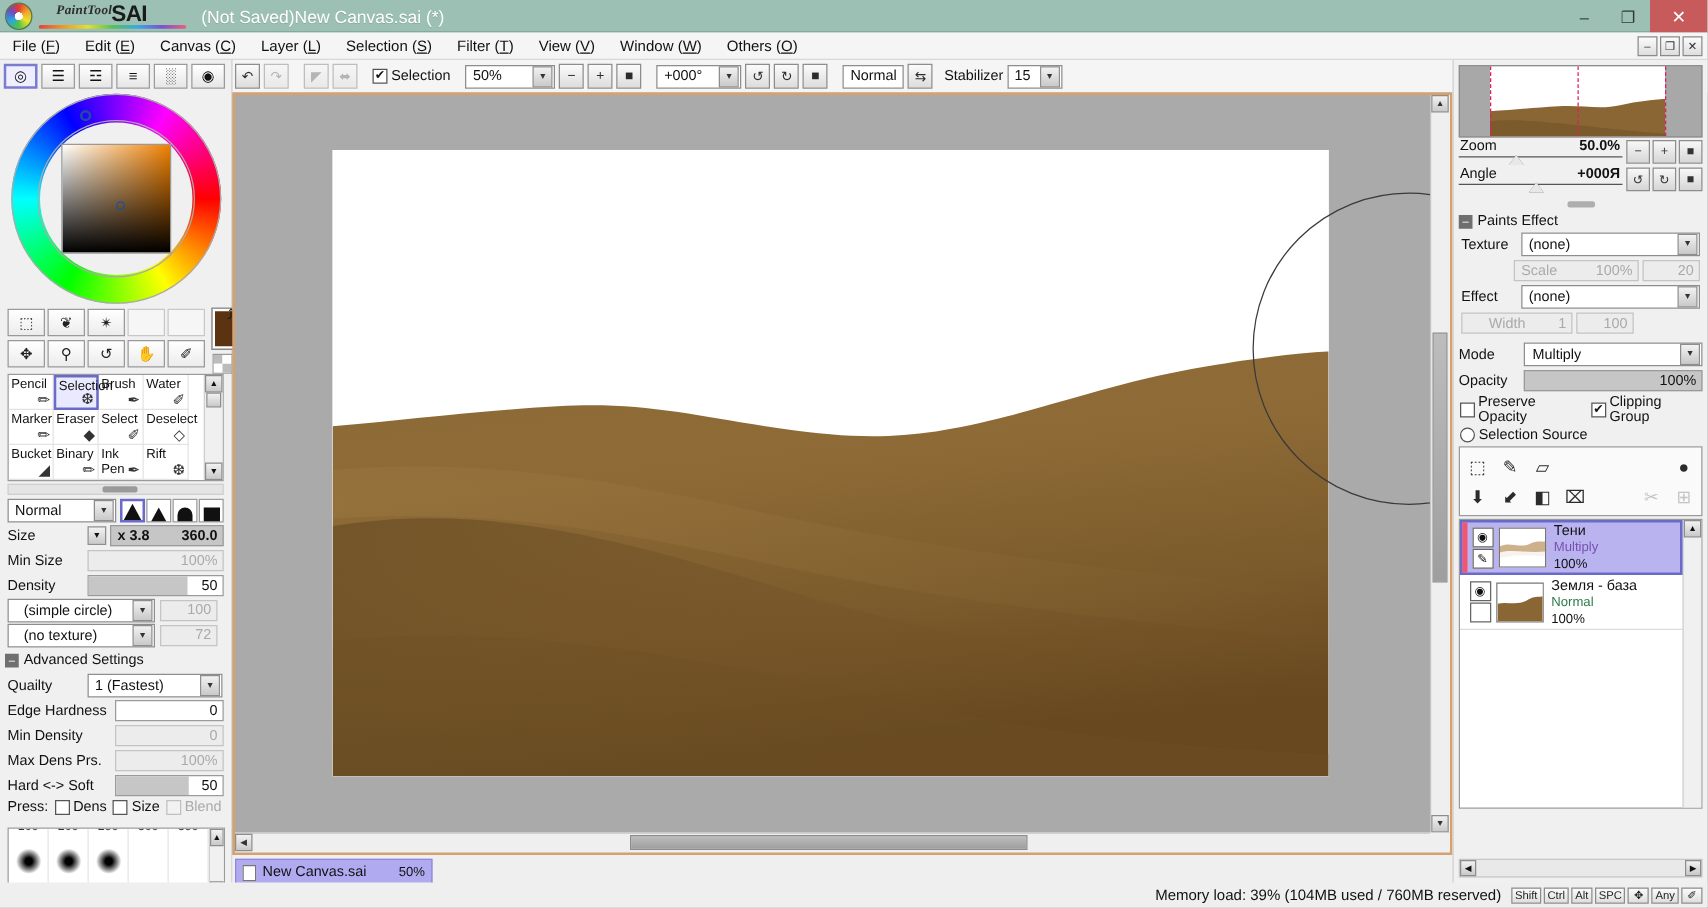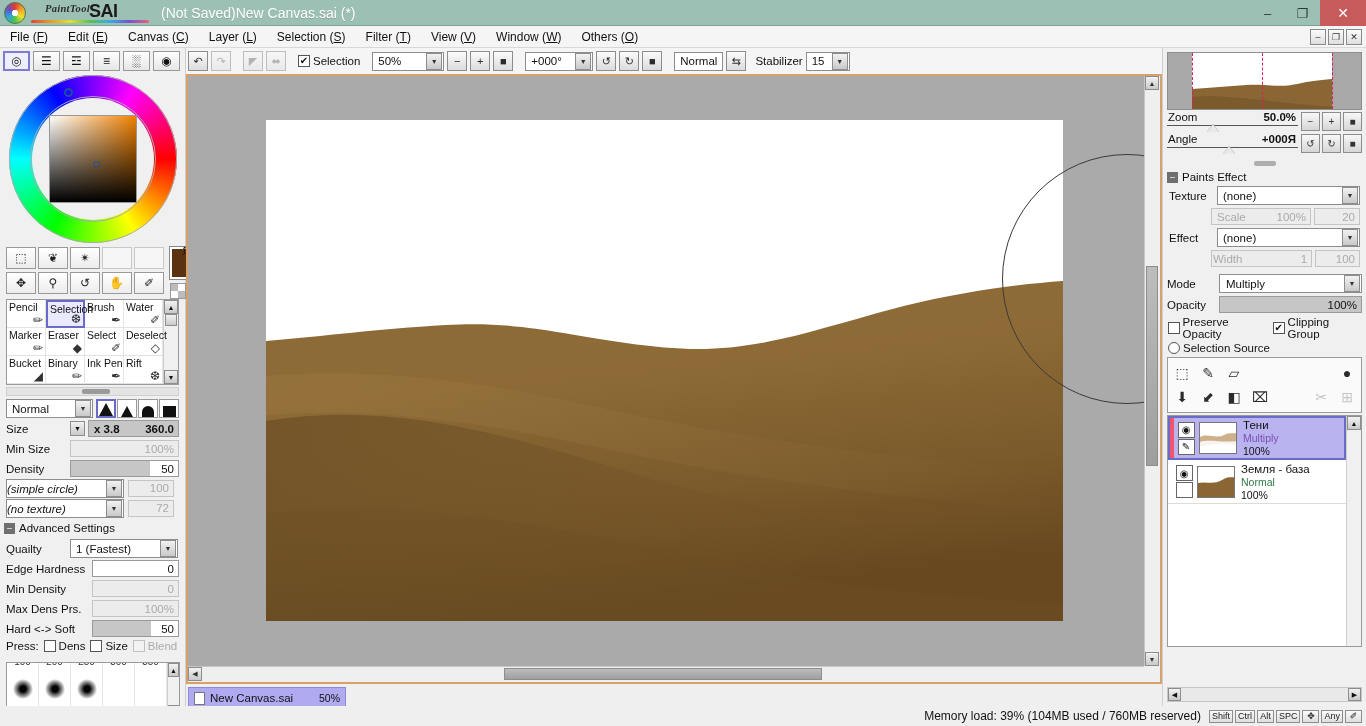--- a/index.html
+++ b/index.html
@@ -161,21 +161,21 @@
   .sw-tiny {
     position:absolute; left:0; bottom:-4px; width:16px; height:16px; border:1px solid #999; background:#fff;
     display:grid; grid-template-columns:1fr 1fr; grid-template-rows:1fr 1fr;
   }
   .sw-tiny i:nth-child(1){background:#bbb;} .sw-tiny i:nth-child(2){background:#fff;}
   .sw-tiny i:nth-child(3){background:#fff;} .sw-tiny i:nth-child(4){background:#bbb;}
 
   
   .brushbox {
     margin:4px 6px 0 6px; border:1px solid #9a9a9a; background:#fff;
-    height:86px; display:flex;
+    height:86px; display:flex;gap:12px;
   }
   .brushgrid { flex:1; display:grid; grid-template-columns:repeat(4,1fr); grid-auto-rows:28px; }
   .bcell { position:relative; border-right:1px solid #e3e3e3; border-bottom:1px solid #e3e3e3; }
   .bcell .nm { position:absolute; left:2px; top:1px; font-size:10.5px; color:#111; }
   .bcell .gl { position:absolute; right:2px; bottom:0px; font-size:12px; color:#333; }
   .bcell.sel { border:2px solid #6a6ac8; background:#e9e9ff; }
   .bscroll { width:15px; background:#f0f0f0; border-left:1px solid #cfcfcf;
     display:flex; flex-direction:column; justify-content:space-between; }
   .bscroll .ar { height:14px; border:1px solid #8d8d8d; background:linear-gradient(#f2f2f2,#c9c9c9);
     display:flex; align-items:center; justify-content:center; font-size:7px; }
@@ -216,21 +216,21 @@
   .sizefield {
     position:relative; flex:1; height:17px; border:1px solid #9a9a9a; background:#c6c6c6;
     display:flex; align-items:center; justify-content:space-between; padding:0 4px 0 5px; font-size:11.5px; font-weight:bold;
   }
   .small-dd {
     width:15px; height:15px; border:1px solid #8d8d8d; background:linear-gradient(#f2f2f2,#c9c9c9);
     display:flex; align-items:center; justify-content:center; font-size:7px; margin-right:3px;
   }
   .combo {
     width:118px; height:19px; border:1px solid #8d8d8d; background:#fff; display:flex;
-    align-items:center; justify-content:space-between; padding-left:0; font-size:11.5px;font-style:italic;
+    align-items:center; justify-content:space-between; padding-left:12px; font-size:11.5px;
   }
   .adv-head { display:flex; align-items:center; gap:4px; padding:3px 6px 2px 4px; font-size:11.5px; }
   .minus-box { width:11px; height:11px; background:#6f6f6f; display:flex; align-items:center;
     justify-content:center; color:#fff; font-size:9px; line-height:1; }
   .press-row { display:flex; align-items:center; gap:5px; padding:1px 6px; font-size:11.5px; }
 
   
   .presets {
     position:absolute; left:6px; bottom:6px; width:174px; height:58px;
     border:1px solid #9a9a9a; background:#fff; display:flex; overflow:hidden;
@@ -808,21 +808,21 @@
       <div class="pe-num" style="width:46px;margin-left:3px">20</div>
     </div>
     <div class="pe-row">
       <span class="pe-lab">Effect</span>
       <div class="pe-combo">
         <span>(none)</span>
         <span class="dd-arrow">▼</span>
       </div>
     </div>
     <div class="pe-row">
-      <div class="pe-num" style="width:104px;margin-left:42px;justify-content:space-between;padding-left:1px">
+      <div class="pe-num" style="width:89px;justify-content:space-between;padding-left:21px">
         <span>Width</span>
         <span>1</span>
       </div>
       <div class="pe-num" style="width:46px;margin-left:3px">100</div>
     </div>
 
     <div class="ly-row" style="margin-top:4px">
       <span class="ly-lab">Mode</span>
       <div class="ly-combo">
         <span>Multiply</span>

